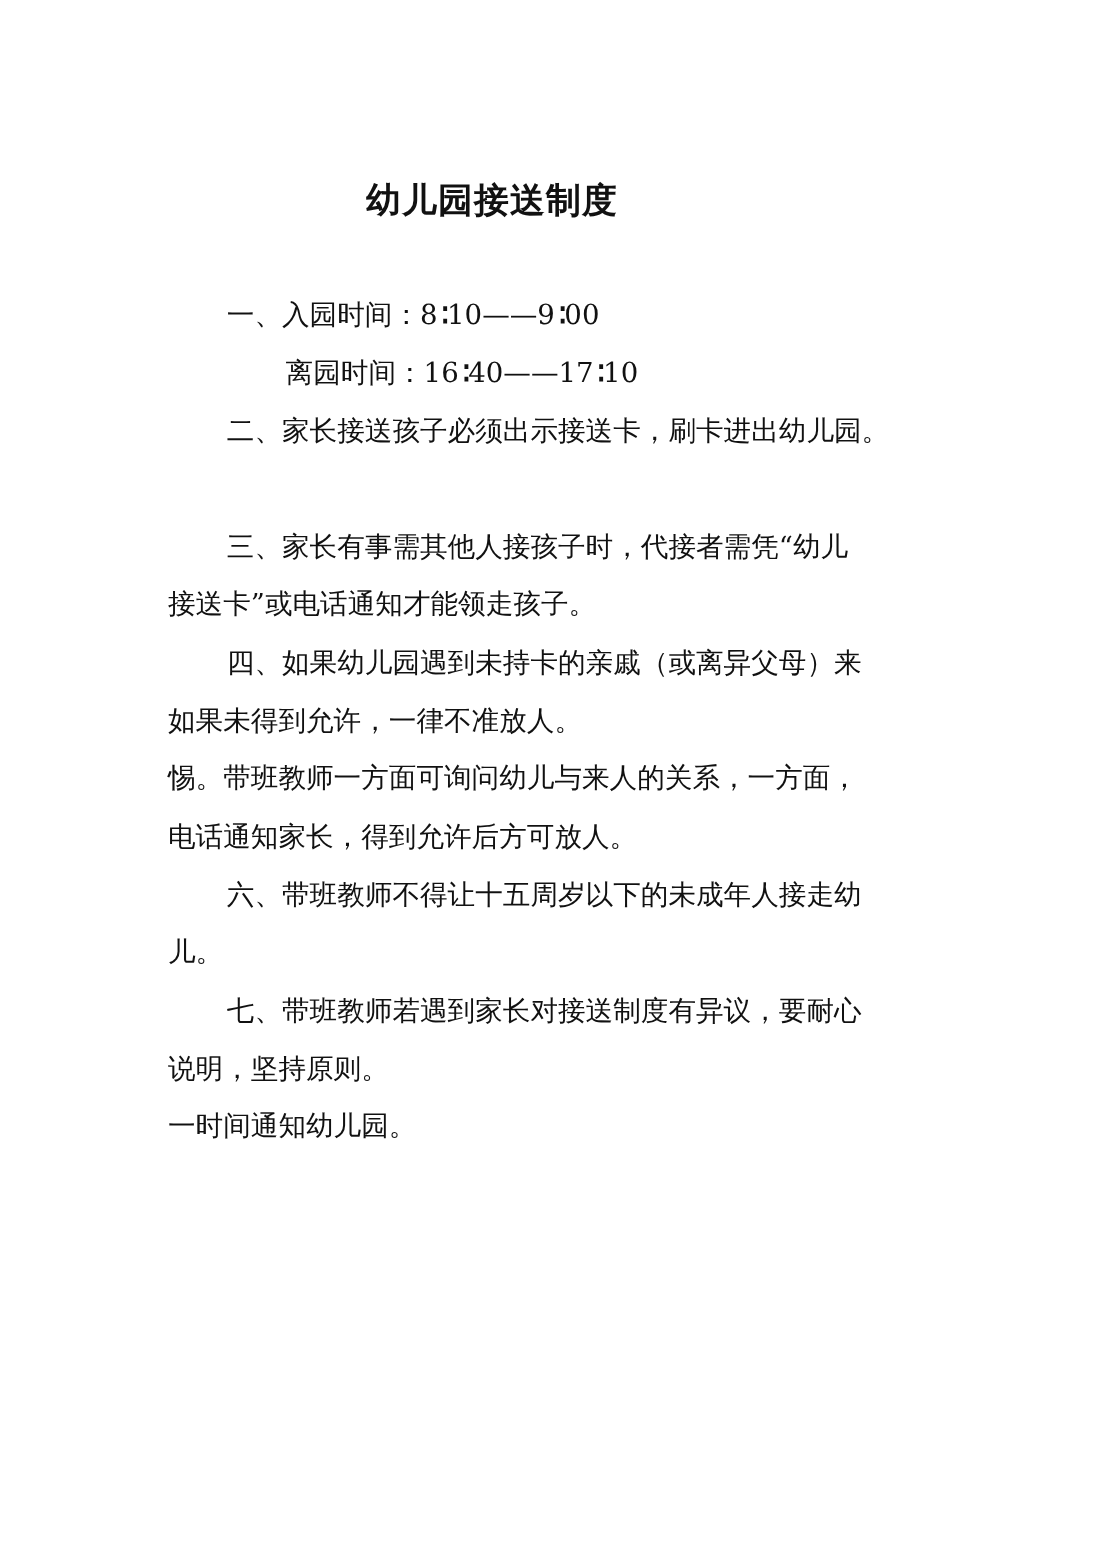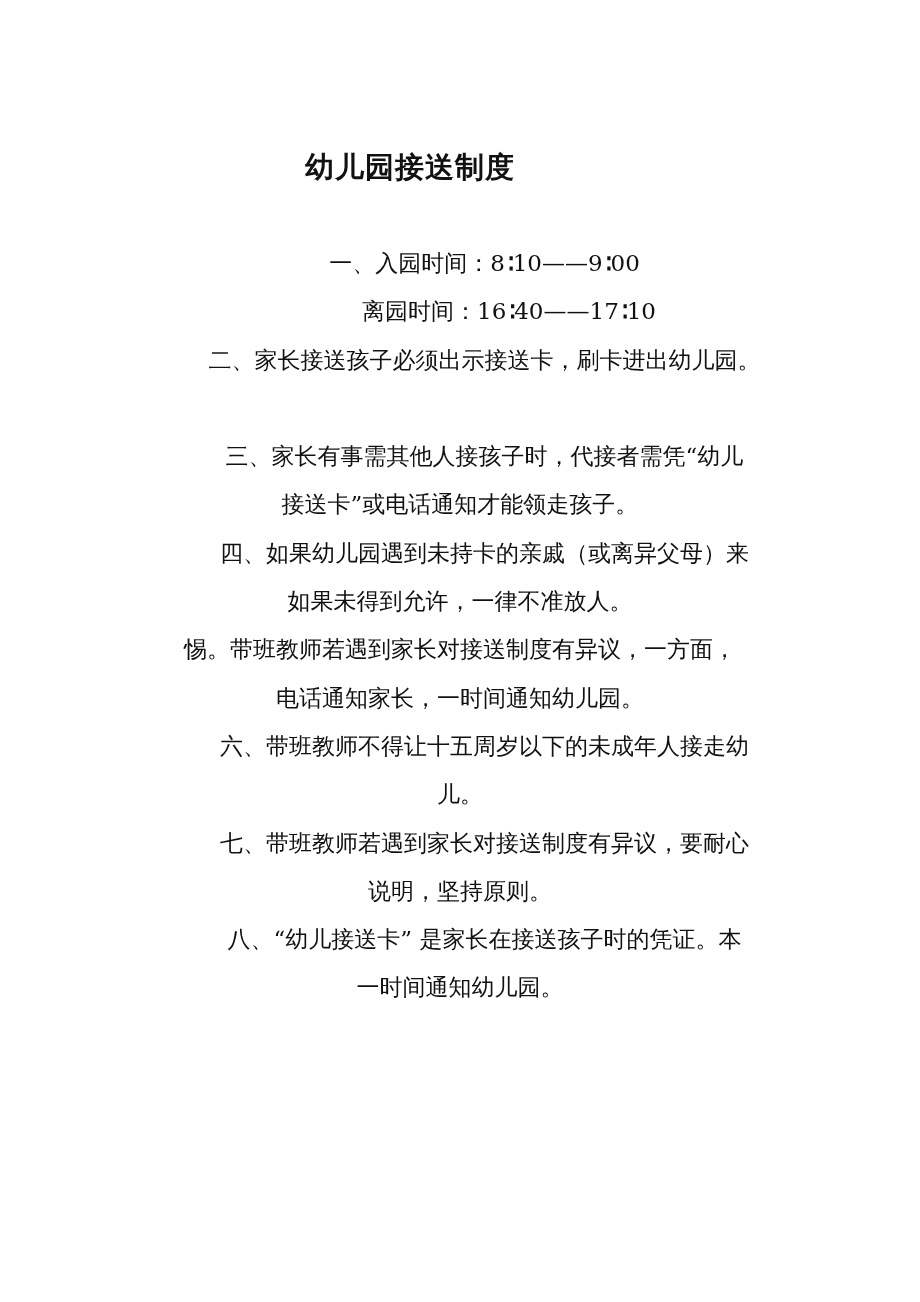--- a/index.html
+++ b/index.html
@@ -1,42 +1,41 @@
 <!DOCTYPE html>
 <html><head>
 <meta charset="utf-8">
 <style>
   html, body { margin: 0; padding: 0; background: #ffffff; }
   body { width: 920px; height: 1302px; position: relative; overflow: hidden;
          font-family: "DejaVu Serif", "Liberation Serif", serif; color: #111; }
   .title { position: absolute; top: 142px; left: 0; width: 788px; text-align: center;
            font-family: "DejaVu Sans", "Liberation Sans", sans-serif;
            font-size: 29px; font-weight: bold; letter-spacing: 1px; line-height: 50px; margin-left: 16px; }
-  .body { position: absolute; top: 239px; left: 140px; width: 640px; font-size: 23px; line-height: 48.3px; text-align: center; }
+  .body { position: absolute; top: 239px; left: 140px; width: 640px; font-size: 23px; line-height: 48.3px; }
   .line { height: 48.3px; white-space: nowrap; }
   .ind1 { padding-left: 49px; }
   .ind2 { padding-left: 98px; }
   .blank { height: 48.3px; }
 </style>
 </head>
 <body>
 
 <div>
   <div class="title">幼儿园接送制度</div>
   <div class="body">
     <div class="line ind1">一、入园时间：8∶10——9∶00</div>
     <div class="line ind2">离园时间：16∶40——17∶10</div>
     <div class="line ind1">二、家长接送孩子必须出示接送卡，刷卡进出幼儿园。</div>
     <div class="blank"></div>
     <div class="line ind1">三、家长有事需其他人接孩子时，代接者需凭“幼儿</div>
     <div class="line">接送卡”或电话通知才能领走孩子。</div>
     <div class="line ind1">四、如果幼儿园遇到未持卡的亲戚（或离异父母）来</div>
     <div class="line">如果未得到允许，一律不准放人。</div>
-    <div class="line">惕。带班教师若遇到家长对接送制度有异议，一方面，</div>
-    <div class="line">电话通知家长，一时间通知幼儿园。</div>
+    <div class="line">惕。带班教师一方面可询问幼儿与来人的关系，一方面，</div>
+    <div class="line">电话通知家长，得到允许后方可放人。</div>
     <div class="line ind1">六、带班教师不得让十五周岁以下的未成年人接走幼</div>
     <div class="line">儿。</div>
     <div class="line ind1">七、带班教师若遇到家长对接送制度有异议，要耐心</div>
     <div class="line">说明，坚持原则。</div>
-    <div class="line ind1">八、“幼儿接送卡” 是家长在接送孩子时的凭证。本</div>
     <div class="line">一时间通知幼儿园。</div>
   </div>
 </div>
 
 </body></html>

